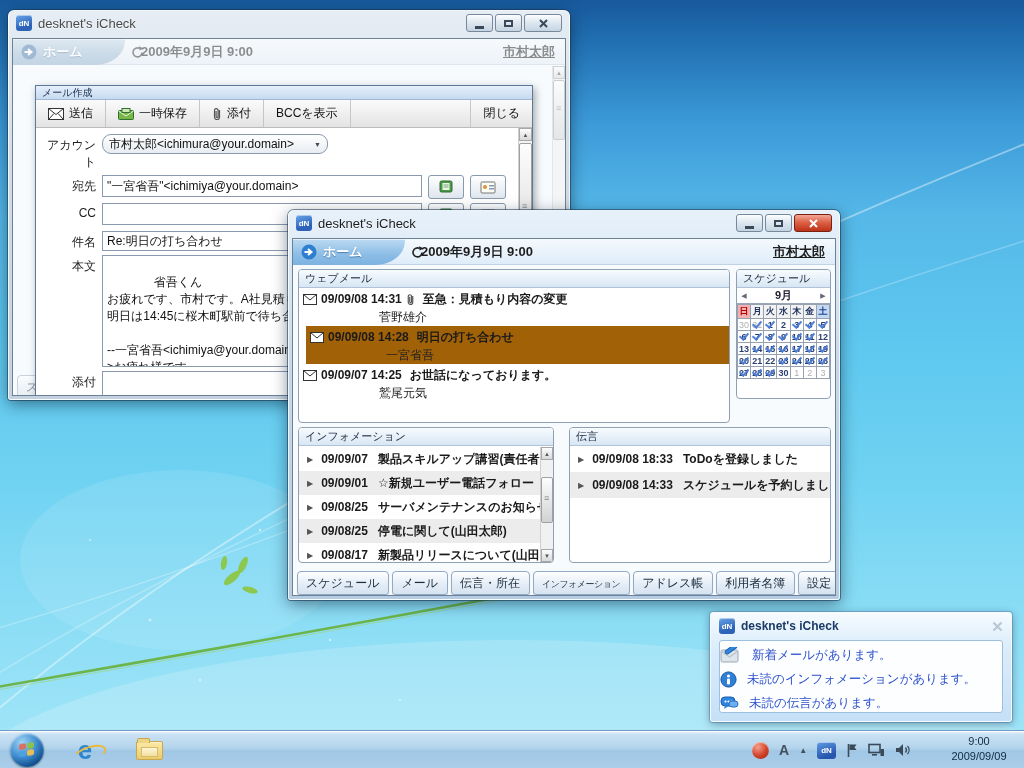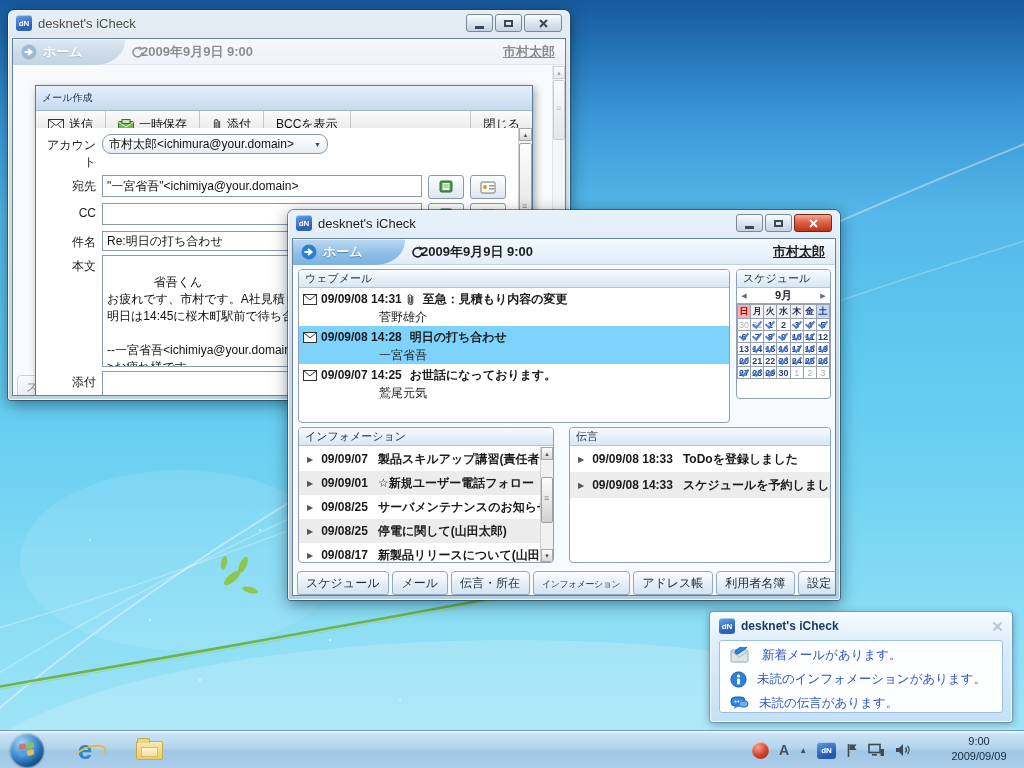--- a/index.html
+++ b/index.html
@@ -44,21 +44,21 @@
   .hdr-user{position:absolute;right:10px;top:4px;font-size:13px;font-weight:bold;color:#1d1d1d;text-decoration:underline;}
   .dim{opacity:.5;filter:grayscale(.4);}
 
   
   .panel{position:absolute;border:1px solid #8fa0b4;border-radius:4px;background:#fff;overflow:hidden;}
   .phead{height:18px;background:linear-gradient(#f7fbfe,#d8e6f4);border-bottom:1px solid #b1c3d8;
     font-size:11px;color:#223246;display:flex;align-items:center;padding:0 6px;}
 
   
   .mrow{height:38px;padding:2px 4px;cursor:pointer;}
-  .mrow.sel{background:#7dd3fc;}
+  .mrow.sel{background:#a16207;margin-left:7px;}
   .mrow .l1{display:flex;align-items:center;gap:4px;height:18px;font-size:12px;font-weight:bold;color:#1a1a1a;white-space:nowrap;overflow:hidden;}
   .mrow .l2{font-size:12px;color:#222;padding-left:76px;height:18px;line-height:18px;white-space:nowrap;overflow:hidden;}
   .ic{display:inline-flex;align-items:center;}
 
   
   .cal-nav{height:16px;border-bottom:1px solid #9aa7b8;display:flex;align-items:center;background:#fff;}
   .cal-nav .arr{width:14px;text-align:center;font-size:7px;color:#667;cursor:pointer;}
   .cal-nav .mon{flex:1;text-align:center;font-size:11px;font-weight:bold;color:#223;cursor:default;}
   table.cal{border-collapse:collapse;width:100%;table-layout:fixed;}
   table.cal td{border:1px solid #98a2ae;text-align:center;font-size:9px;height:12px;padding:0;position:relative;}
@@ -87,21 +87,21 @@
   
   .tabstrip{position:absolute;left:0;right:0;display:flex;gap:3px;padding:2px 4px 0 4px;}
   .tab{height:24px;border:1px solid #93a9c4;border-radius:4px 4px 3px 3px;
     background:linear-gradient(#fdfeff,#e2ecf6 60%,#d5e3f0);font-size:12px;color:#1c2c3c;
     display:inline-flex;align-items:flex-start;padding:3px 9px 0 8px;cursor:pointer;box-shadow:0 1px 1px rgba(0,0,0,.15);white-space:nowrap;}
   .tab:nth-child(4){font-size:9px;padding-top:6px;letter-spacing:-.5px;}
 
   
   #compose{position:absolute;left:22px;top:46px;width:498px;height:316px;background:#fff;
     border:1px solid #5a7a9a;box-shadow:2px 3px 8px rgba(0,0,0,.35);}
-  .dlg-head{height:25px;background:linear-gradient(#e6effb,#c6daf0);border-bottom:1px solid #9fb6d4;
+  .dlg-head{height:14px;background:linear-gradient(#e6effb,#c6daf0);border-bottom:1px solid #9fb6d4;
     font-size:10px;color:#1c3050;display:flex;align-items:center;padding:0 6px;}
   .dlg-toolbar{height:28px;background:linear-gradient(#fbfbfb,#e3e3e3);border-bottom:1px solid #bcbcbc;
     display:flex;align-items:stretch;}
   .tbtn{display:flex;align-items:center;gap:5px;padding:0 12px;font-size:12px;color:#111;
     border-right:1px solid #c6c6c6;cursor:pointer;}
   .tbtn.right{margin-left:auto;border-right:none;border-left:1px solid #c6c6c6;}
   .dlg-form{position:absolute;left:0;right:14px;top:42px;bottom:0;padding:6px 0 0 0;overflow:hidden;background:#fff;}
   .frow{display:flex;align-items:flex-start;margin-bottom:4px;position:relative;}
   .flabel{width:60px;text-align:right;font-size:12px;color:#222;padding-top:3px;flex:0 0 60px;}
   .combo{margin-left:6px;height:20px;border:1px solid #8a9aae;border-radius:9px;
@@ -118,21 +118,21 @@
 
   
   #notify{position:absolute;left:710px;top:612px;width:302px;height:110px;border-radius:3px;
     background:linear-gradient(180deg,#f6fbff,#dcedfb 30%,#c5e0f7);border:1px solid #f4fafe;
     box-shadow:0 2px 8px rgba(0,25,55,.4),0 0 0 1px rgba(110,150,185,.55);}
   .nhead{height:26px;display:flex;align-items:center;padding:0 8px;gap:6px;}
   .nhead .ntitle{flex:1;font-size:12px;font-weight:bold;color:#1b3b66;}
   .nclose{cursor:pointer;display:flex;}
   .nbody{position:absolute;left:8px;right:8px;top:27px;bottom:8px;background:#fdfeff;
     border:1px solid #9fc0dd;border-radius:3px;padding:2px 0;}
-  .nrow{height:24px;display:flex;align-items:center;gap:10px;padding-left:10px;cursor:pointer;}
+  .nrow{height:24px;display:flex;align-items:center;gap:10px;cursor:pointer;}
   .nrow .ntext{font-size:12.5px;color:#2b50cc;}
 
   
   #taskbar{position:absolute;left:0;bottom:0;width:1024px;height:38px;
     background:linear-gradient(#e8f3fb 0%,#c9e1f4 10%,#b4d4ec 45%,#a0c7e5 55%,#abceea 100%);
     border-top:1px solid #6f9cc2;box-shadow:inset 0 1px 0 rgba(255,255,255,.8);}
   #start-orb{position:absolute;left:10px;top:2px;width:34px;height:34px;border-radius:50%;cursor:pointer;
     background:radial-gradient(circle at 35% 28%,#9fd4f4,#3e8cd0 45%,#0d4884 78%,#063058);
     box-shadow:inset 0 1px 2px rgba(255,255,255,.7),0 1px 2px rgba(0,0,0,.4);}
   .orbflag{position:absolute;left:9px;top:10px;width:16px;height:14px;transform:skewY(-8deg);

